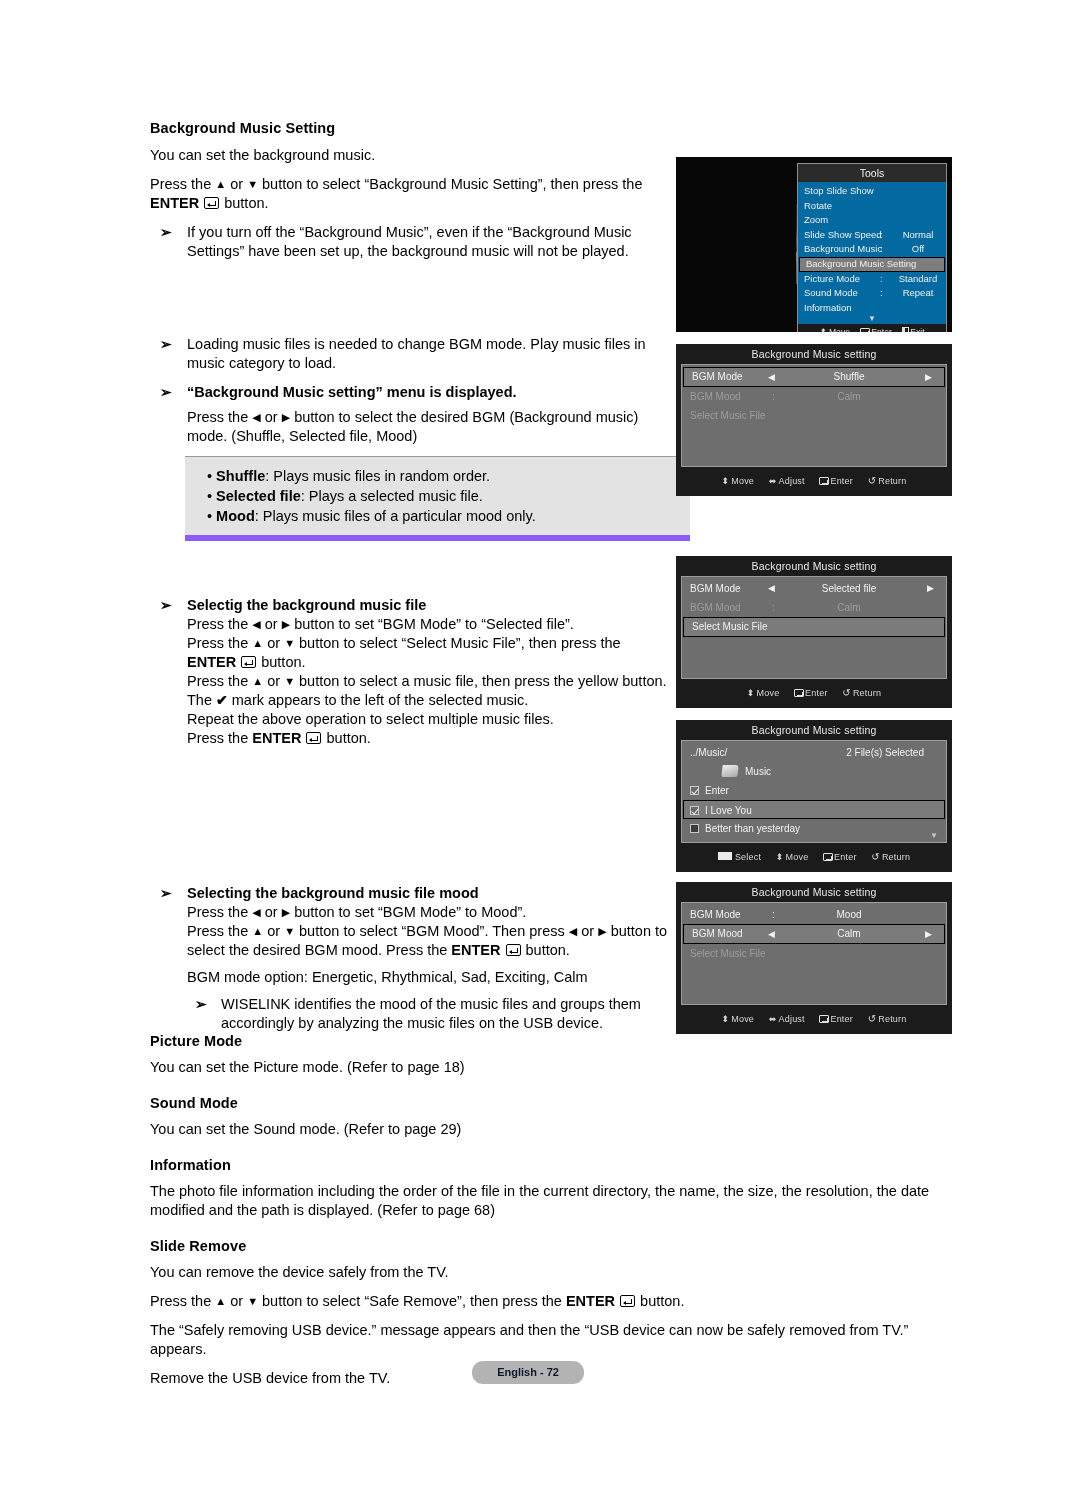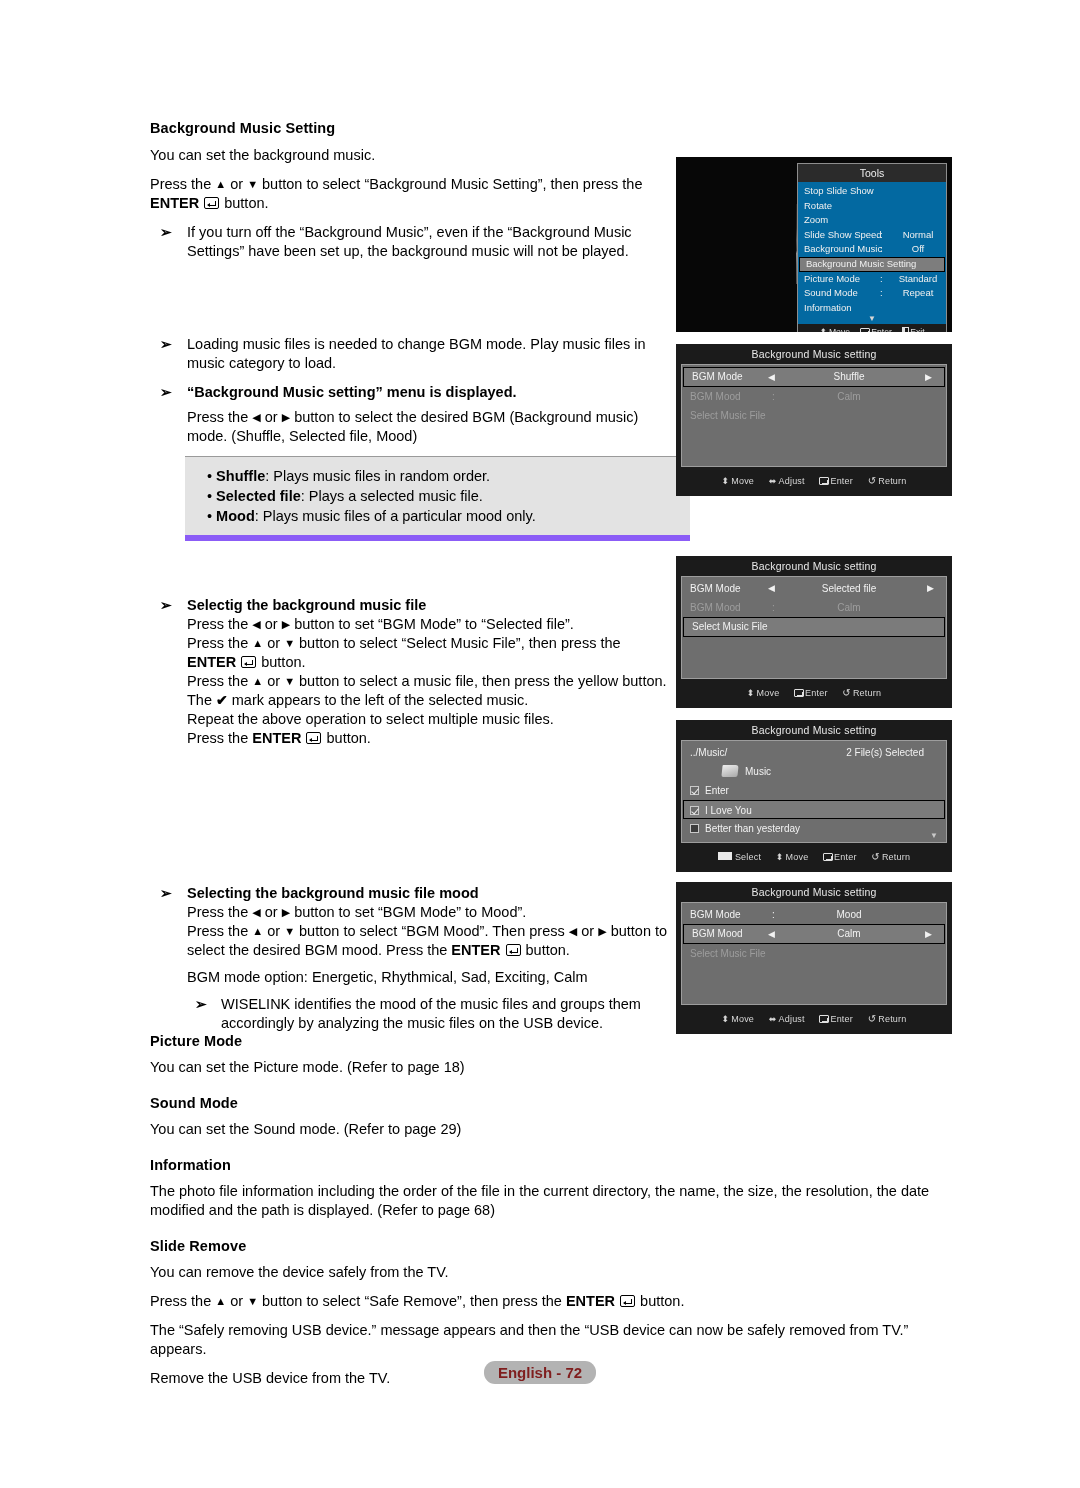--- a/index.html
+++ b/index.html
@@ -120,31 +120,31 @@
     top: 1033px;
     width: 800px;
   }
   .bottom-col .h-sec { margin-bottom: 9px; margin-top: 0; }
   .bottom-col .blk { margin-bottom: 18px; }
   .bottom-col .blk:last-child { margin-bottom: 0; }
 
   
   .footer-badge {
     position: absolute;
-    left: 484px;
+    left: 472px;
     top: 1361px;
     width: 112px;
     height: 23px;
     background: #b3b3b3;
     border-radius: 11px;
     text-align: center;
     line-height: 23px;
-    font-size: 15px;
+    font-size: 11px;
     font-weight: bold;
-    color: #7f1d1d;
+    color: #0f172a;
   }
 
   
   .osd {
     position: absolute;
     background: #1b1b1b;
     color: #fff;
     font-size: 9.5px;
     overflow: hidden;
   }

